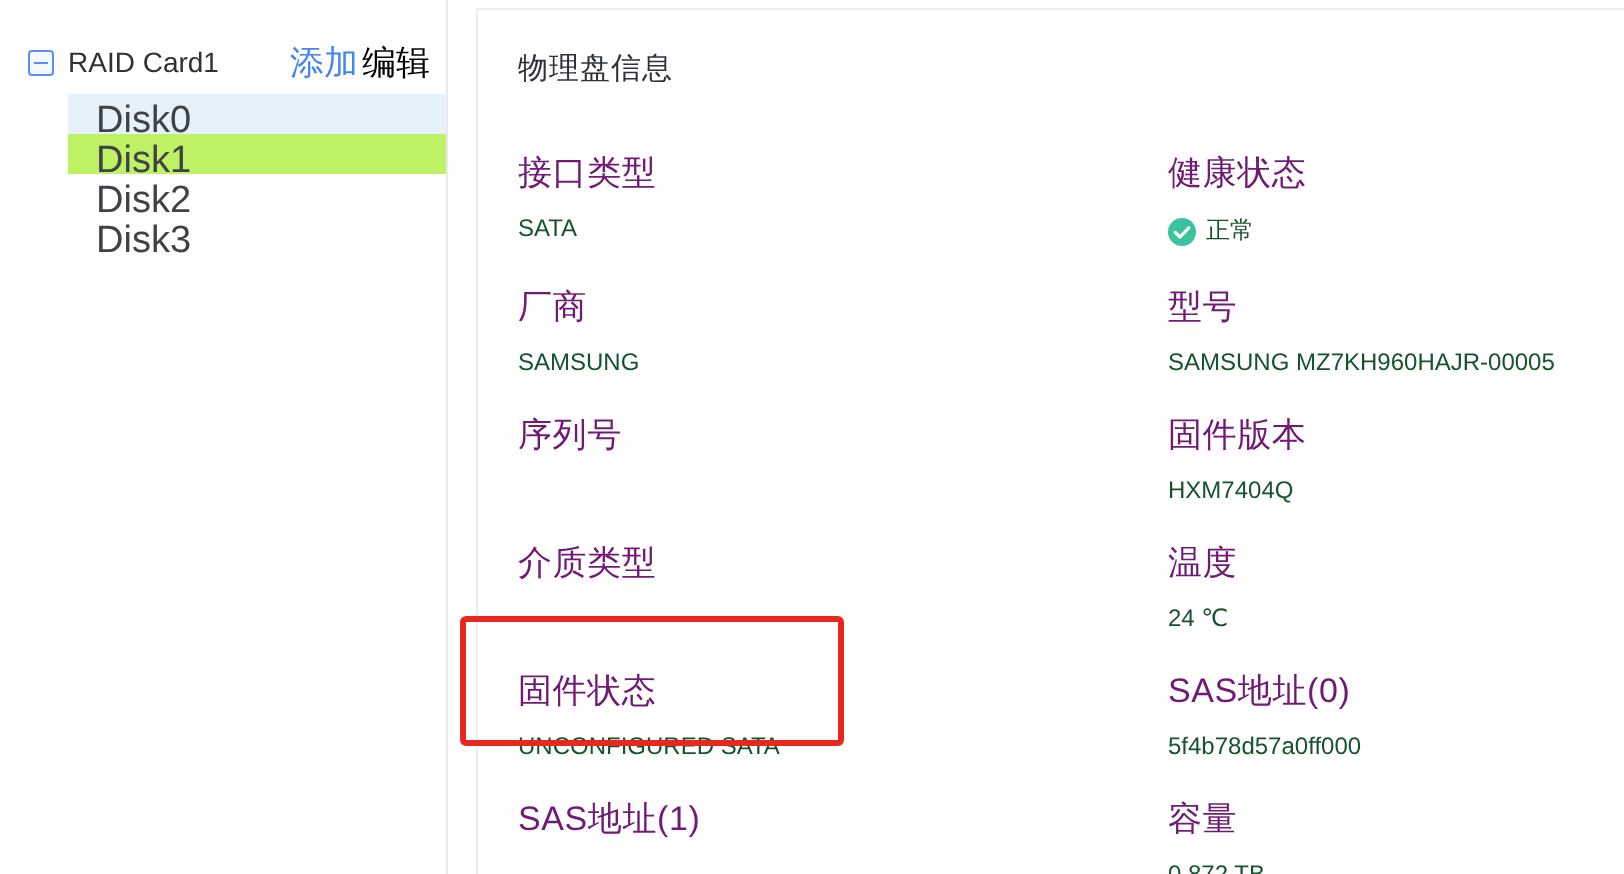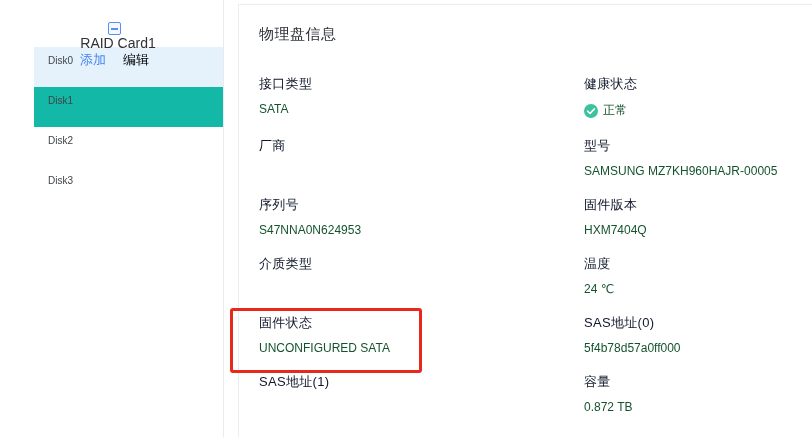--- a/index.html
+++ b/index.html
@@ -2,42 +2,42 @@
 <html><head>
 <meta charset="utf-8">
 <style>
   * { margin:0; padding:0; box-sizing:border-box; }
   html,body { width:812px; height:437px; overflow:hidden; background:#ffffff;
     font-family:"Liberation Sans","DejaVu Sans",sans-serif; }
 
   
   .sidebar { position:absolute; left:0; top:0; width:224px; height:437px;
     background:#fff; border-right:1px solid #e7eaee; }
-  .tree-head { display:flex; align-items:center; margin:22px 8px 0 14px; height:18px;flex-direction:column; }
+  .tree-head { display:flex; align-items:center; margin:22px 8px 0 14px; height:18px; }
   .collapse-icon { width:13px; height:13px; border:1px solid #5b8cf8; border-radius:2px;
     position:relative; flex:0 0 auto; cursor:pointer; background:#f4f8ff; }
   .collapse-icon::after { content:""; position:absolute; left:2px; right:2px; top:5px;
     height:1.5px; background:#5b8cf8; }
   .tree-label { margin-left:7px; font-size:14px; color:#303133; flex:1 1 auto; }
-  .tree-actions { display:flex; gap:17px; font-size:13px; }
+  .tree-actions { display:flex; gap:2px; font-size:17px; }
   .link-add { color:#4585f0; cursor:pointer; }
   .link-edit { color:#000000; cursor:pointer; }
   .disk-list { margin-top:7px; margin-left:34px; }
-  .disk-row { height:40px; line-height:28px; padding-left:14px; font-size:10px;
+  .disk-row { height:20px; line-height:28px; padding-left:14px; font-size:19px;
     color:#3f4347; cursor:pointer; }
   .disk-row.sel    { background:#e5f1fb; }
-  .disk-row.sel-lt { background:#14b8a6; }
+  .disk-row.sel-lt { background:#bef264; }
 
   
   .panel { position:absolute; left:238px; top:4px; width:600px; height:460px;
     background:#fff; border:1px solid #eaedf2; padding:20px; }
   .panel-title { font-size:15px; color:#2e3238; letter-spacing:.5px; }
   .grid { margin-top:16px; display:grid; grid-template-columns:325px auto; }
   .cell { padding-top:15px; padding-bottom:3px; }
-  .f-label { font-size:13px; color:#0f172a; margin-bottom:9px; letter-spacing:.3px; }
+  .f-label { font-size:17px; color:#701a75; margin-bottom:9px; letter-spacing:.3px; }
   .f-value { font-size:12px; color:#14532d; display:flex; align-items:center; gap:5px; }
   .ok-icon { width:14px; height:14px; flex:0 0 auto; }
 
   
   .annot { position:absolute; left:230px; top:308px; width:192px; height:65px;
     border:3px solid #e8271d; border-radius:3px; z-index:5; pointer-events:none; }
 </style>
 </head>
 <body>
 
@@ -74,30 +74,30 @@
         <svg class="ok-icon" viewBox="0 0 14 14">
           <circle cx="7" cy="7" r="7" fill="#3cc29e"></circle>
           <path d="M3.6 7.2 L6 9.5 L10.4 4.9" stroke="#fff" stroke-width="1.6" fill="none" stroke-linecap="round" stroke-linejoin="round"></path>
         </svg>
         <span>正常</span>
       </div>
     </div>
 
     <div class="cell">
       <div class="f-label">厂商</div>
+      <div class="f-value">SAMSUNG</div>
     </div>
 
     <div class="cell">
       <div class="f-label">型号</div>
       <div class="f-value">SAMSUNG MZ7KH960HAJR-00005</div>
     </div>
 
     <div class="cell">
       <div class="f-label">序列号</div>
-      <div class="f-value">S47NNA0N624953</div>
     </div>
 
     <div class="cell">
       <div class="f-label">固件版本</div>
       <div class="f-value">HXM7404Q</div>
     </div>
 
     <div class="cell">
       <div class="f-label">介质类型</div>
     </div>

